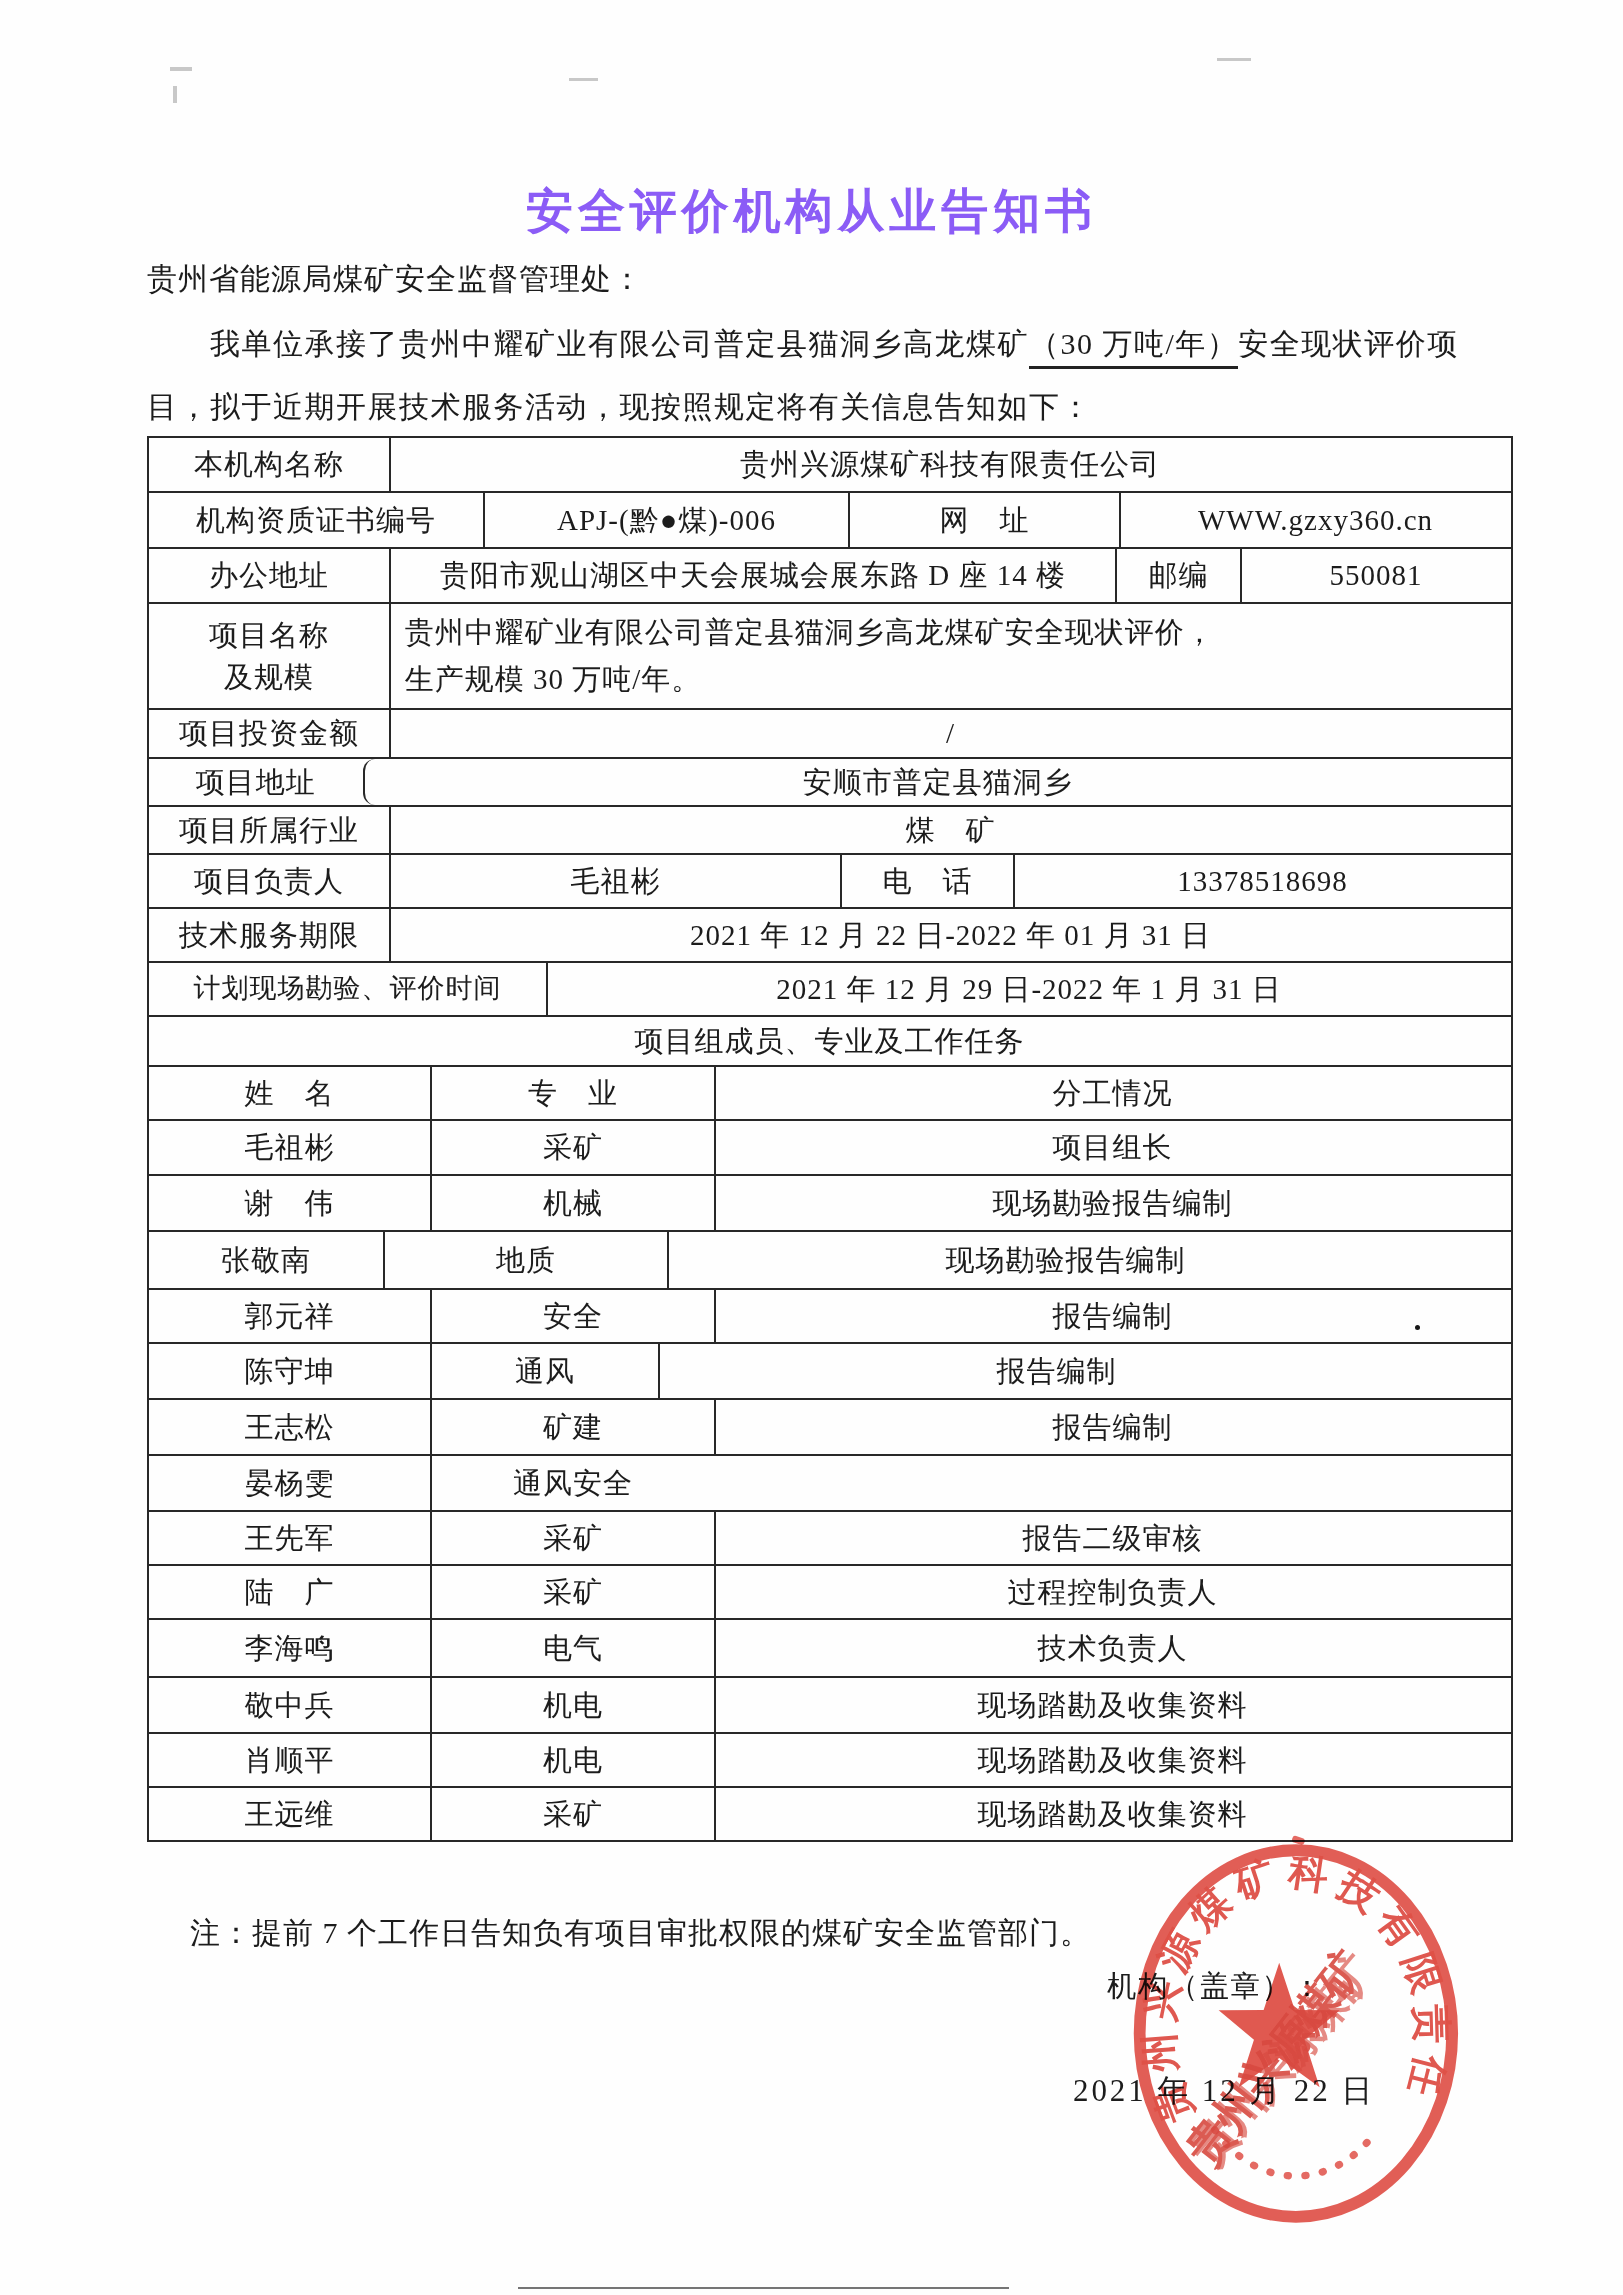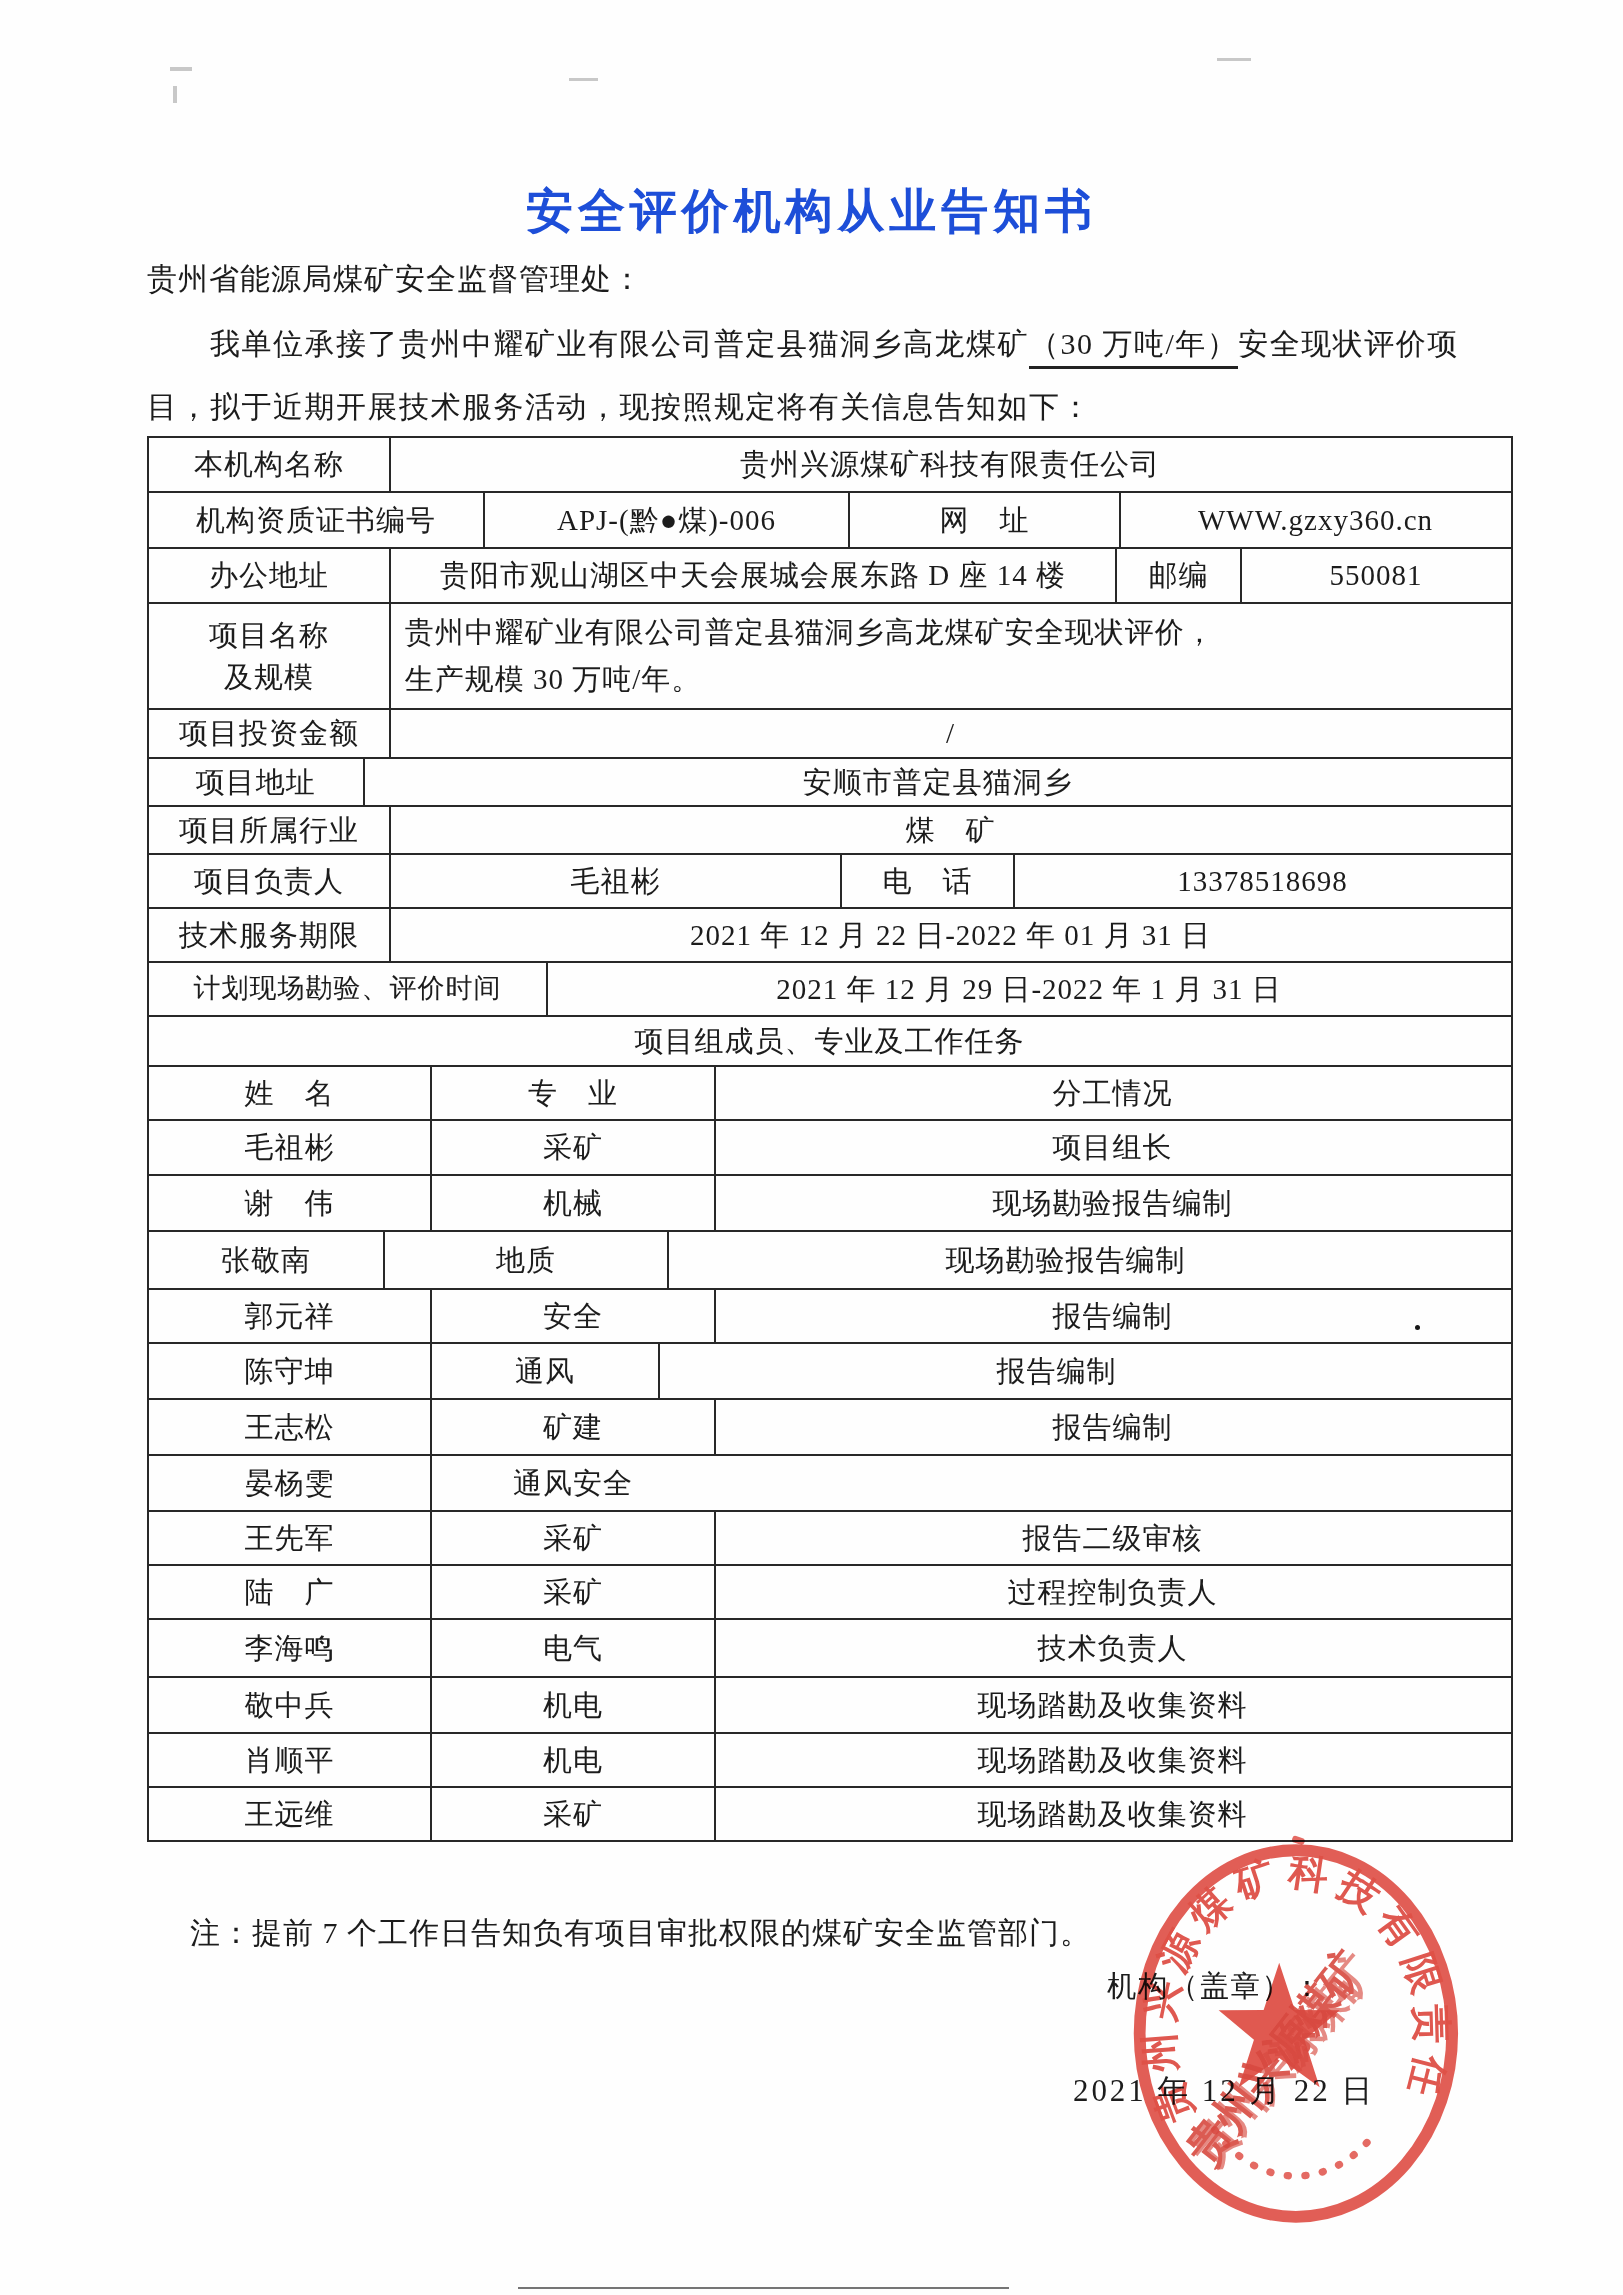--- a/index.html
+++ b/index.html
@@ -1,20 +1,20 @@
 <!DOCTYPE html>
 <html style="font-size:7.9px"><head>
 <meta charset="utf-8">
 <style>
   html,body{margin:0;padding:0;}
   body{width:1623px;height:2295px;position:relative;background:#ffffff;
        font-family:"Liberation Serif","DejaVu Serif",serif;color:#1c1c1c;overflow:hidden;}
   .page{position:absolute;inset:0;background:#fefefe;}
   .title{position:absolute;left:0;top:180px;width:1623px;text-align:center;
-         font-size:47px;font-weight:bold;letter-spacing:4.9px;color:#1d4ed8;}
+         font-size:47px;font-weight:bold;letter-spacing:4.9px;color:#8b5cf6;}
   .salutation{position:absolute;left:147px;top:259px;font-size:30px;letter-spacing:1px;}
   .pline{position:absolute;left:147px;width:1369px;font-size:30px;letter-spacing:1.5px;white-space:nowrap;}
   .p1{top:324px;text-indent:63px;}
   .p2{top:387px;}
   .uline{border-bottom:3.4px solid #222;padding-bottom:5.9px;}
   .tbl{position:absolute;left:147px;top:436px;width:1366px;border:2.9px solid #282828;box-sizing:border-box;background:transparent;}
   .row{display:flex;border-top:2.5px solid #282828;align-items:stretch;}
   .row:first-child{border-top:none;}
   .cell{border-left:2.5px solid #282828;display:flex;align-items:center;justify-content:center;
         text-align:center;font-size:29px;box-sizing:border-box;letter-spacing:1px;line-height:1.25;}
@@ -82,21 +82,21 @@
       </div>
     </div>
 
     <div class="row" style="height:47px;">
       <div class="cell" style="width:240px;">项目投资金额</div>
       <div class="cell" style="width:1121px;">/</div>
     </div>
 
     <div class="row" style="height:46px;">
       <div class="cell" style="width:240px;">项目地址</div>
-      <div class="cell" style="width:1290px;">安顺市普定县猫洞乡</div>
+      <div class="cell" style="width:1290px;border-radius:12px;">安顺市普定县猫洞乡</div>
     </div>
 
     <div class="row" style="height:46px;">
       <div class="cell" style="width:240px;">项目所属行业</div>
       <div class="cell" style="width:1121px;">煤　矿</div>
     </div>
 
     <div class="row" style="height:52px;">
       <div class="cell" style="width:240px;">项目负责人</div>
       <div class="cell" style="width:451px;">毛祖彬</div>

